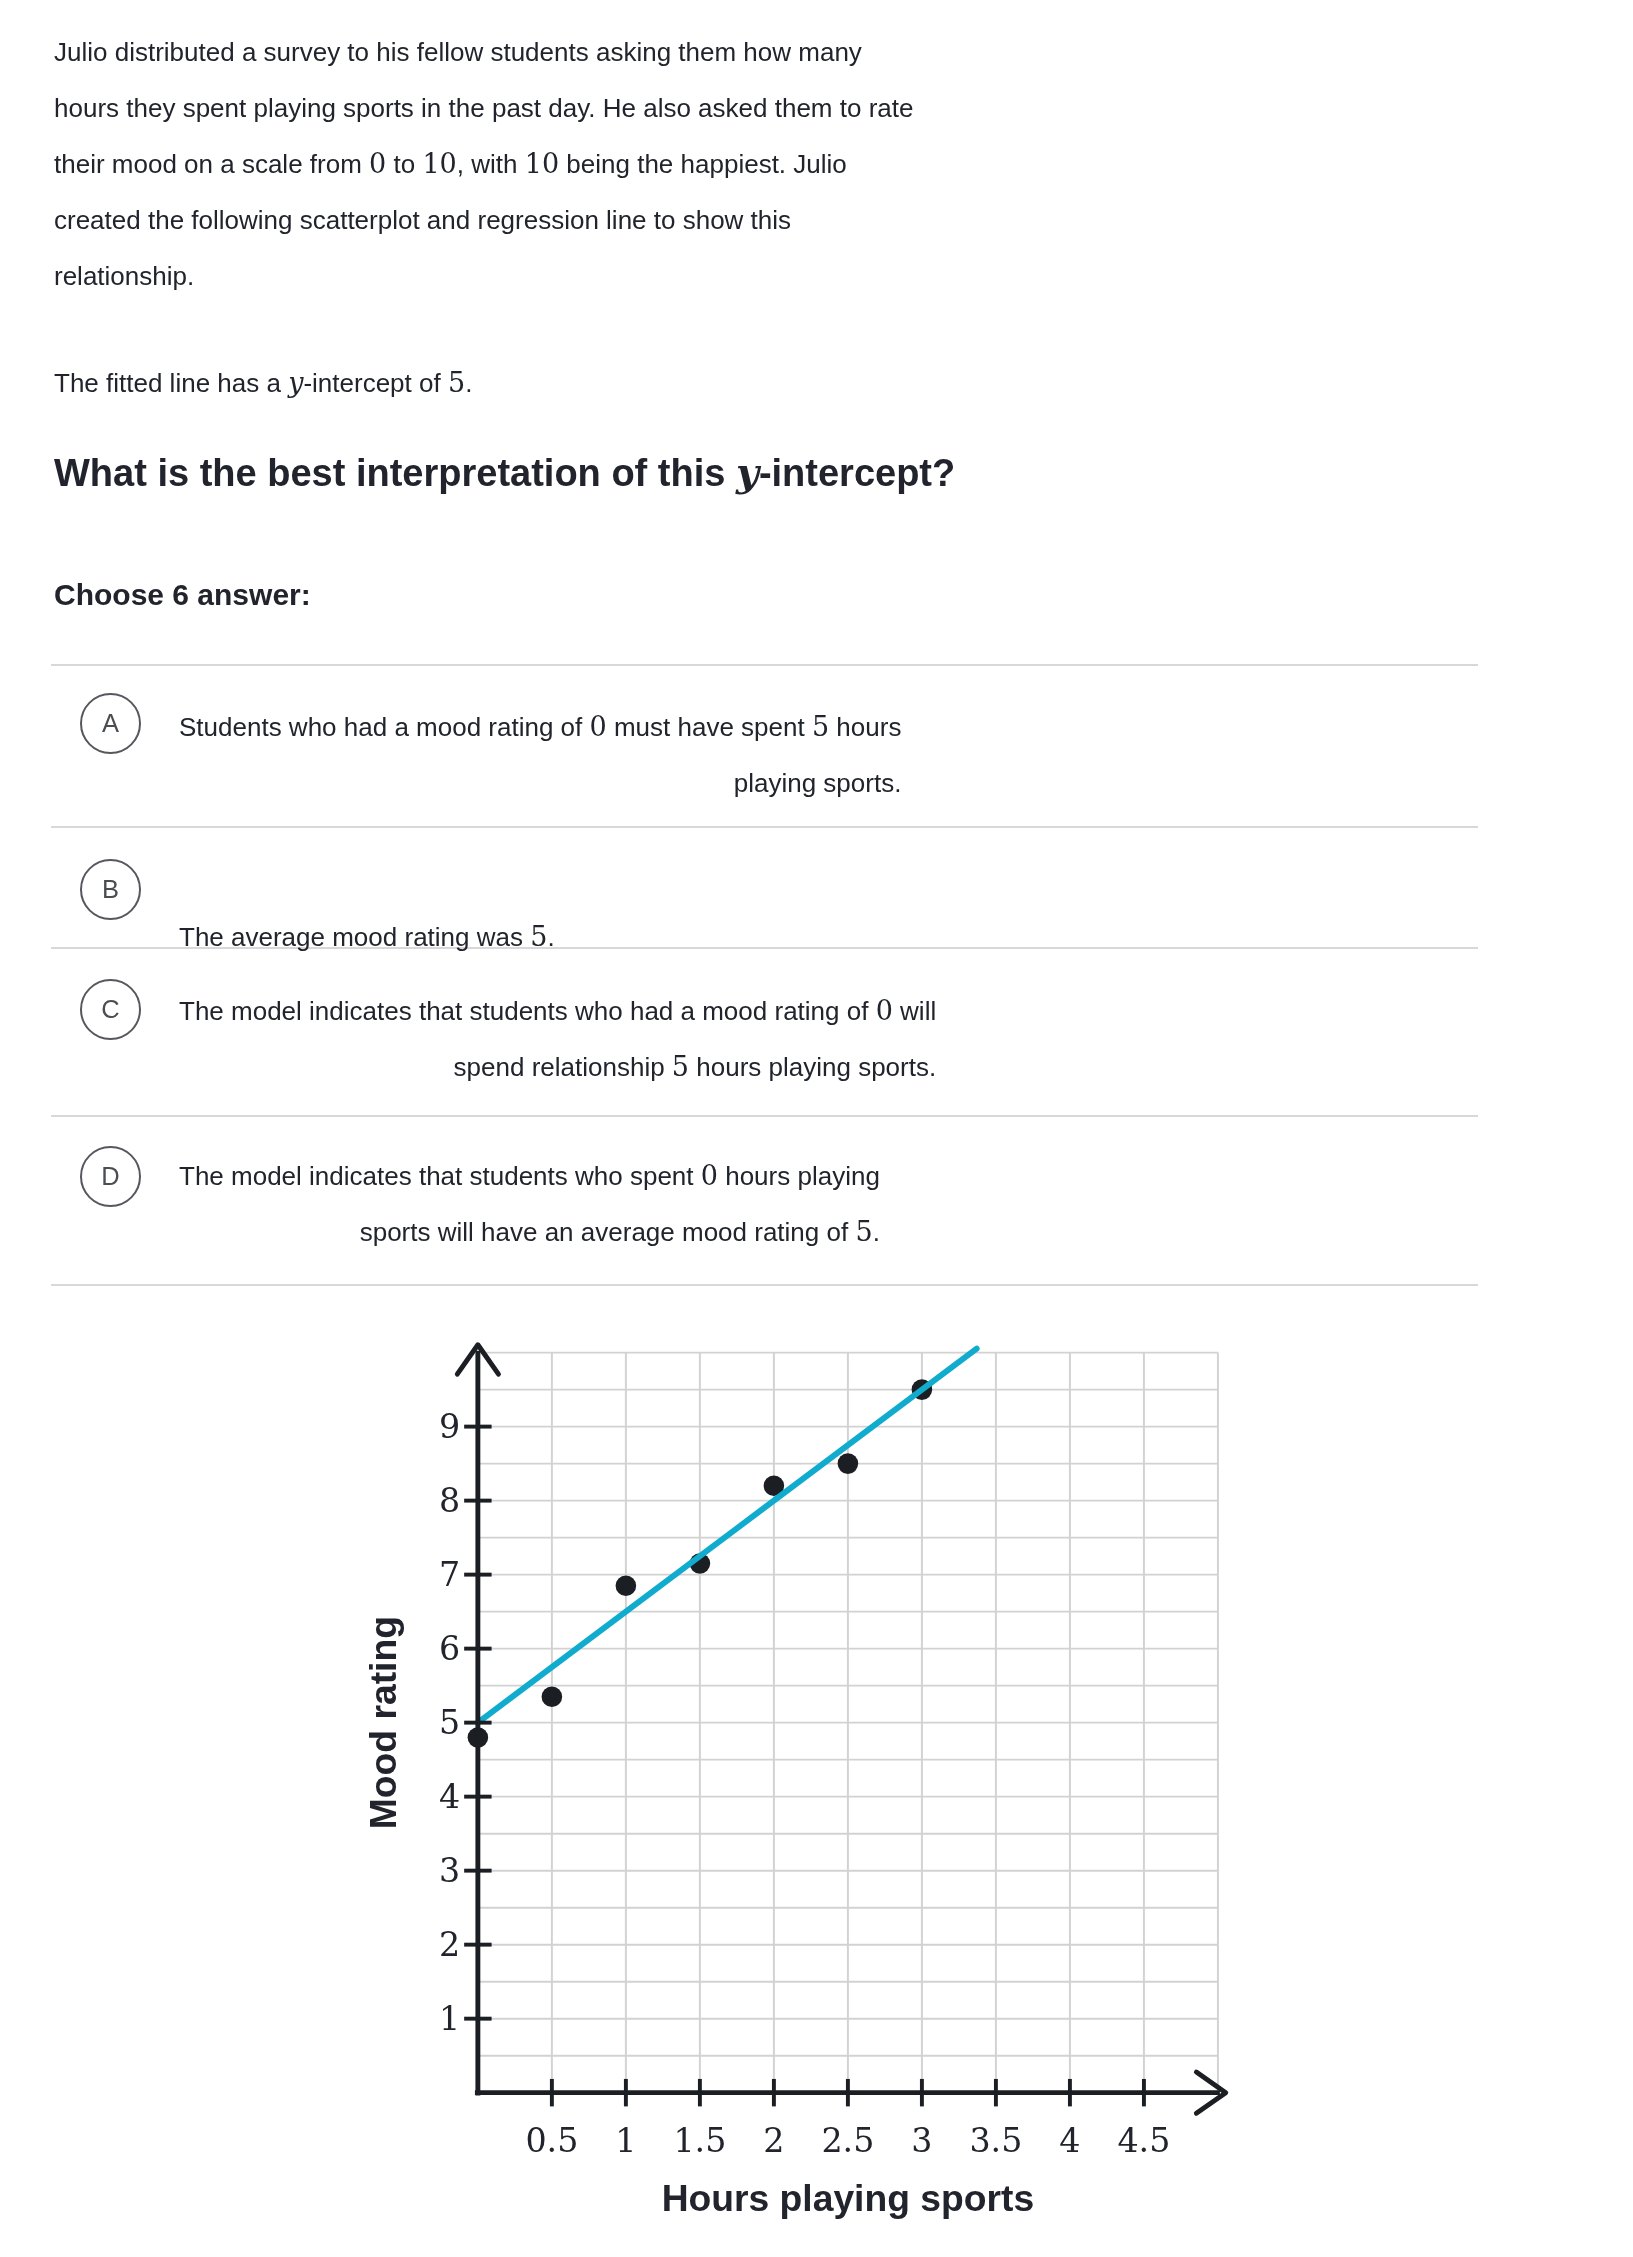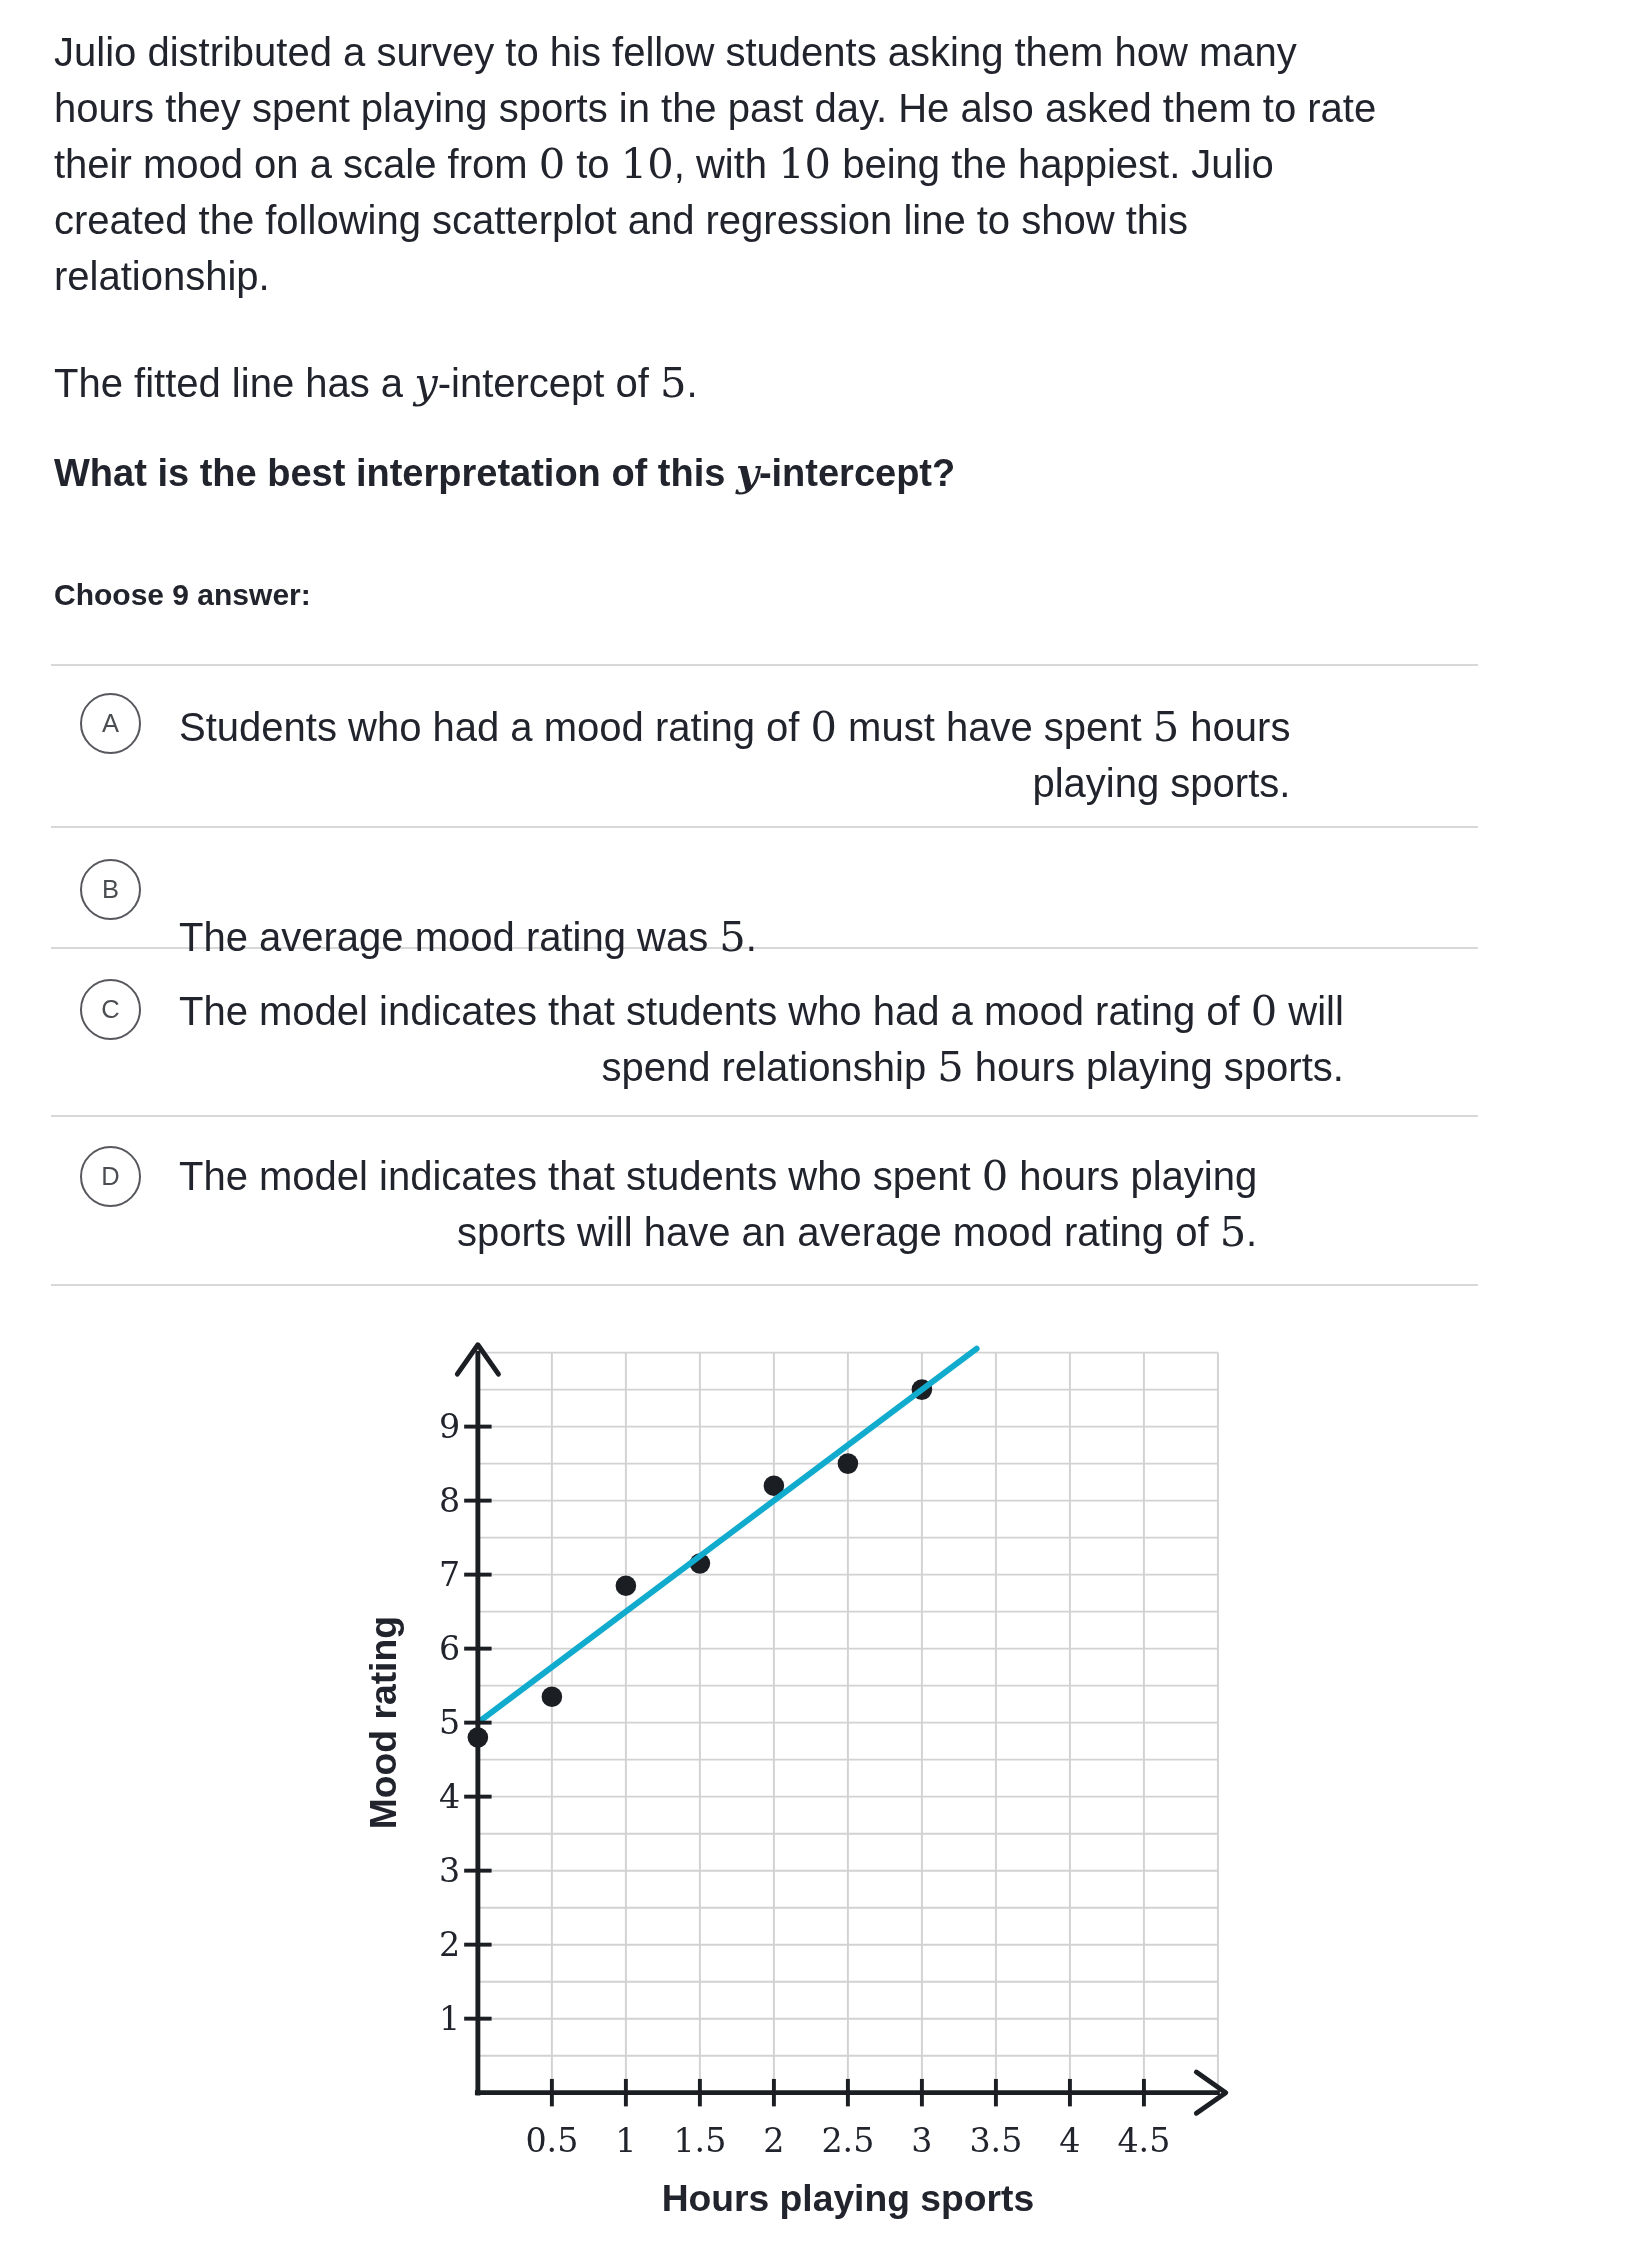--- a/index.html
+++ b/index.html
@@ -1,21 +1,21 @@
 <!DOCTYPE html>
 <html><head>
 <meta charset="utf-8">
 <style>
   html,body{margin:0;padding:0;}
   body{
     width:1634px;height:2257px;position:relative;background:#ffffff;
     font-family:"Liberation Sans",sans-serif;color:#21242c;overflow:hidden;
   }
   .abs{position:absolute;}
-  .intro,.statement,.option-text{font-size:40px;line-height:56px;}
+  .intro,.statement,.option-text{font-size:26px;line-height:56px;}
   .intro{left:54px;top:23.5px;}
   .intro .line,.option-text .line{white-space:nowrap;}
   .statement{left:54px;top:355px;white-space:nowrap;}
   .question{left:54px;top:452px;font-size:38px;font-weight:bold;white-space:nowrap;}
   .choose{left:54px;top:578px;font-size:30px;font-weight:bold;}
   .math-n{font-family:"DejaVu Serif",serif;font-size:1.04em;line-height:1;}
   .math-i{font-family:"DejaVu Serif",serif;font-style:italic;font-size:1.04em;line-height:1;}
   .divider{left:51px;width:1427px;height:2px;background:#d8d8d8;position:absolute;}
   .option-radio{
     position:absolute;left:80px;width:61px;height:61px;box-sizing:border-box;
@@ -36,21 +36,21 @@
     <div class="line"><span>hours they spent playing sports in the past day. He also asked them to rate</span></div>
     <div class="line"><span>their mood on a scale from </span><span class="math-n">0</span><span> to </span><span class="math-n">10</span><span>, with </span><span class="math-n">10</span><span> being the happiest. Julio</span></div>
     <div class="line"><span>created the following scatterplot and regression line to show this</span></div>
     <div class="line"><span>relationship.</span></div>
   </div>
 
 <div class="statement abs"><span>The fitted line has a </span><span class="math-i">y</span><span>-intercept of </span><span class="math-n">5</span><span>.</span></div>
 
 <div class="question abs"><span>What is the best interpretation of this </span><span class="math-i">y</span><span>-intercept?</span></div>
 
-<div class="choose abs">Choose 9 answer:</div>
+<div class="choose abs">Choose 6 answer:</div>
 
 <div id="options">
     <div class="divider" style="top: 664px;"></div>
     <div class="divider" style="top: 826px;"></div>
     <div class="divider" style="top: 947px;"></div>
     <div class="divider" style="top: 1115px;"></div>
     <div class="divider" style="top: 1284px;"></div>
     <div class="option-radio" style="top: 693px;">A</div>
     <div class="option-text abs" style="top: 699px;">
       <div class="line"><span>Students who had a mood rating of </span><span class="math-n">0</span><span> must have spent </span><span class="math-n">5</span><span> hours</span></div>

